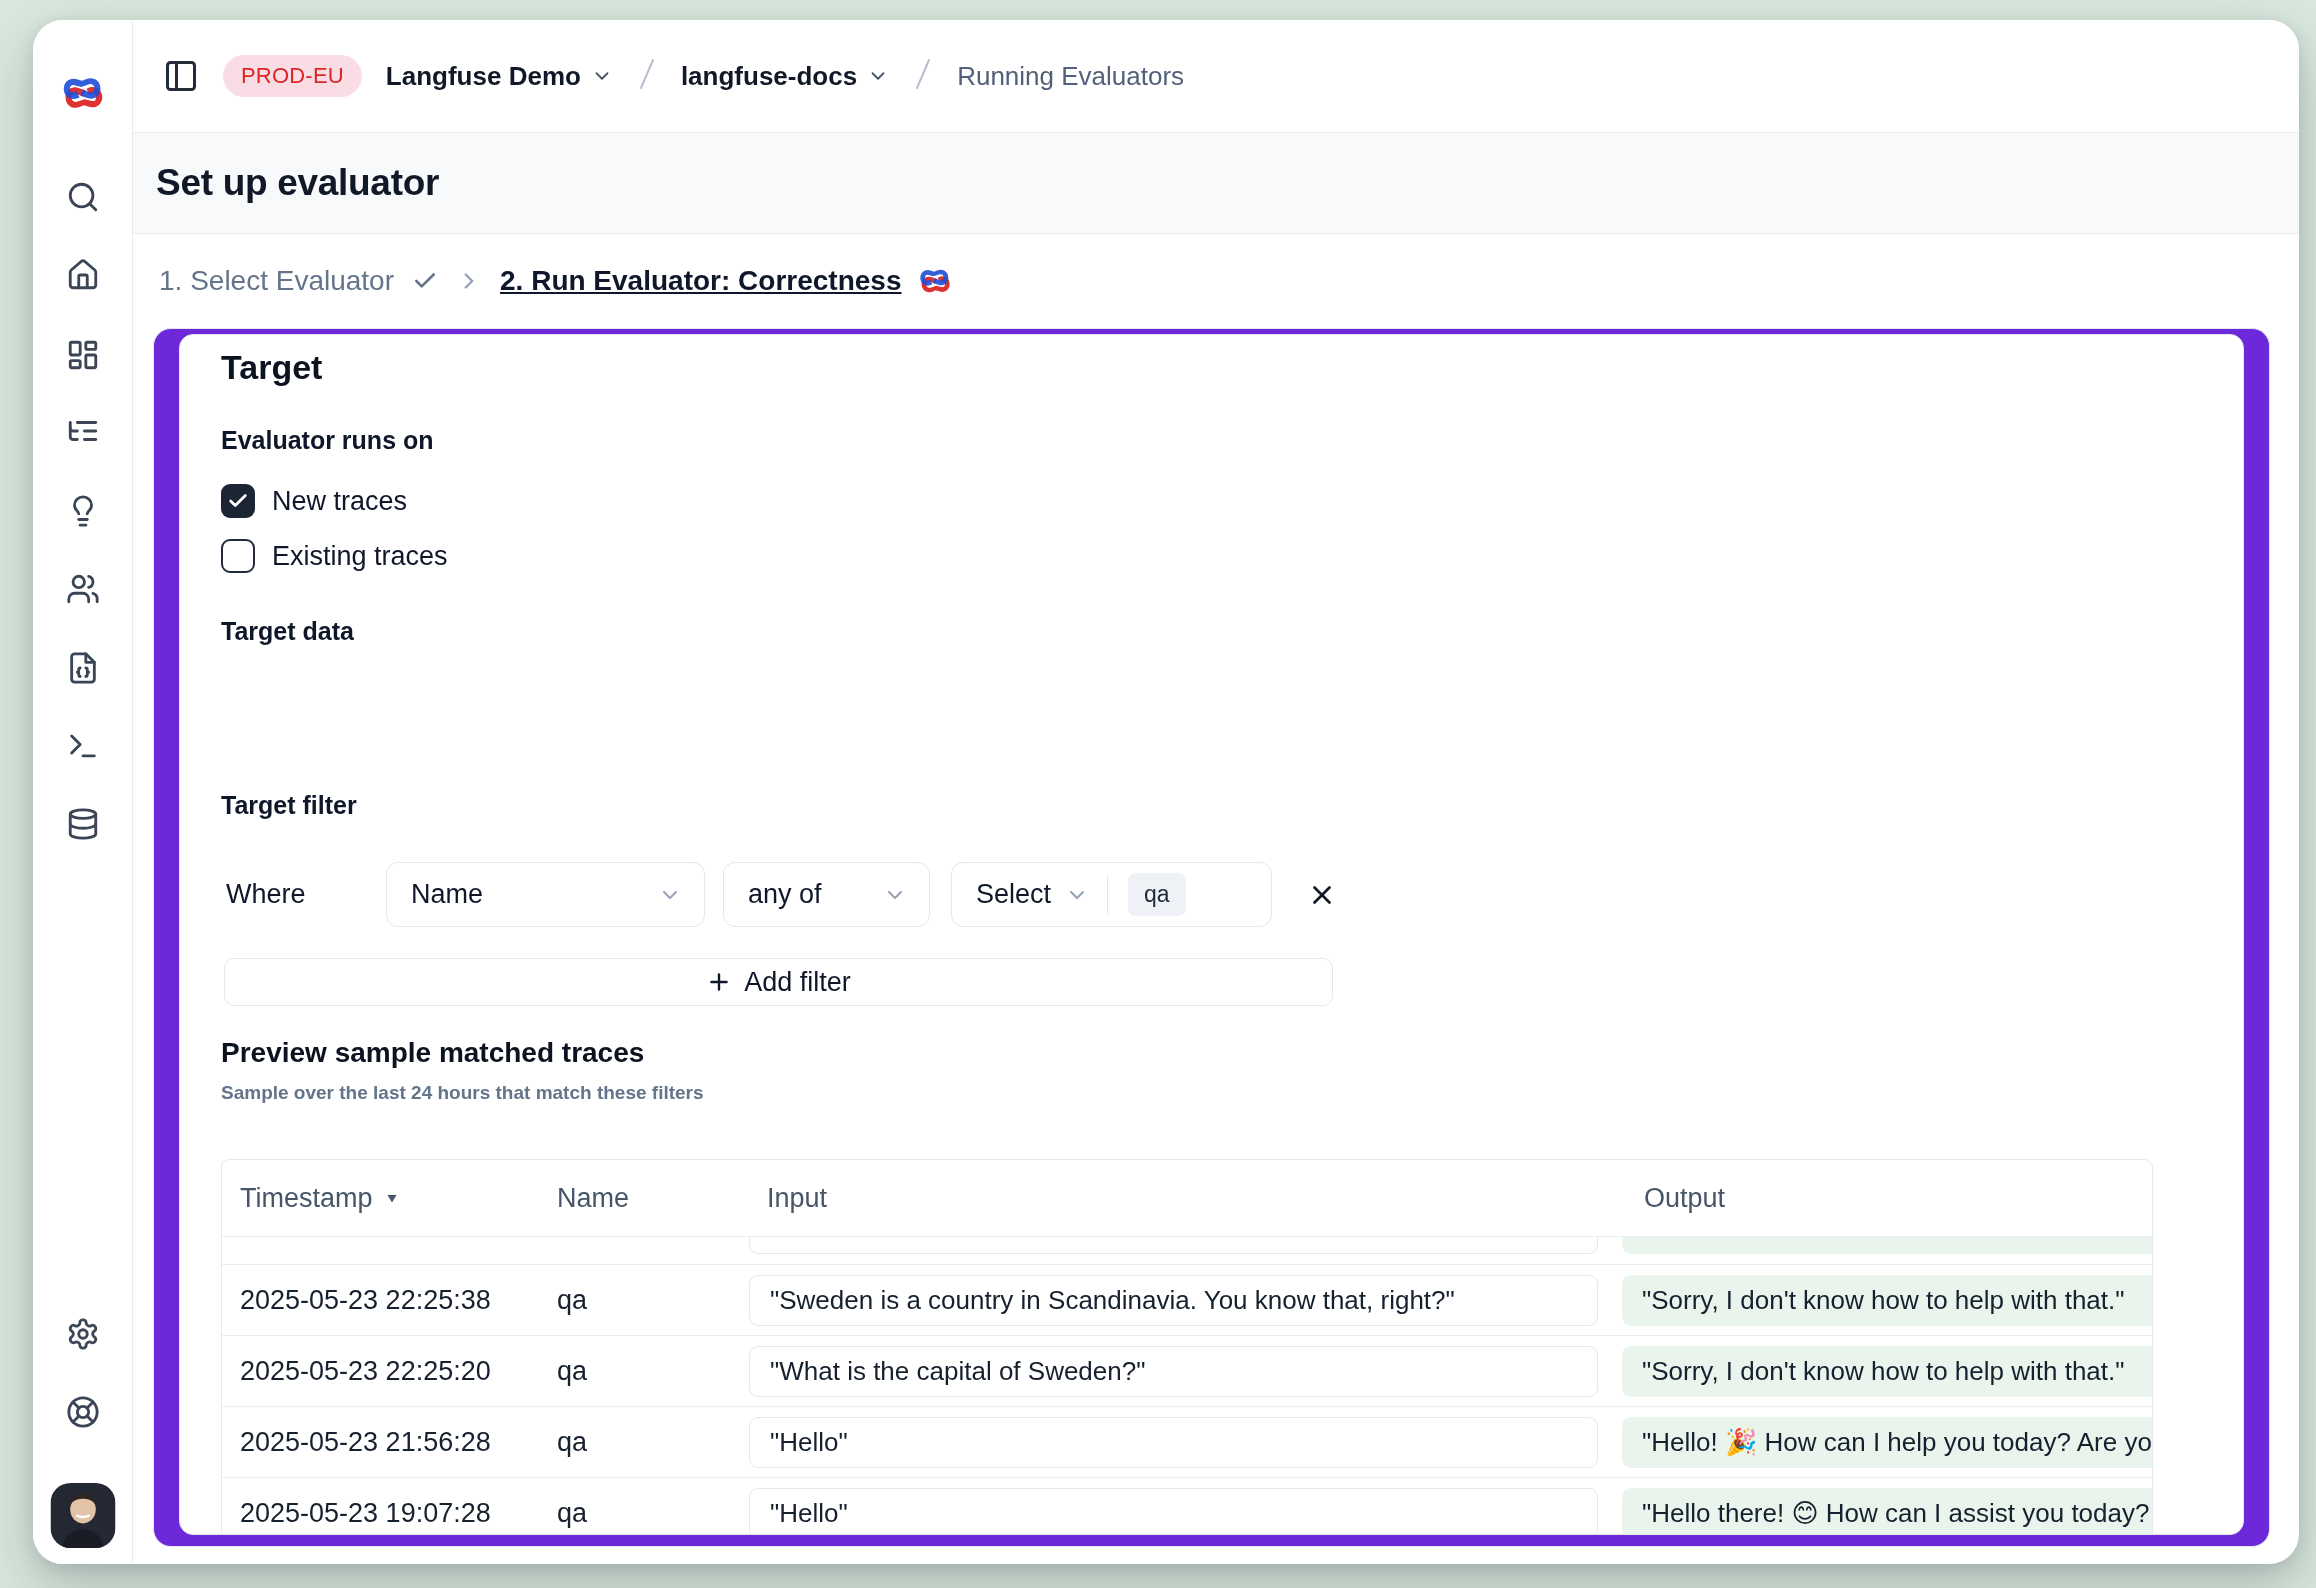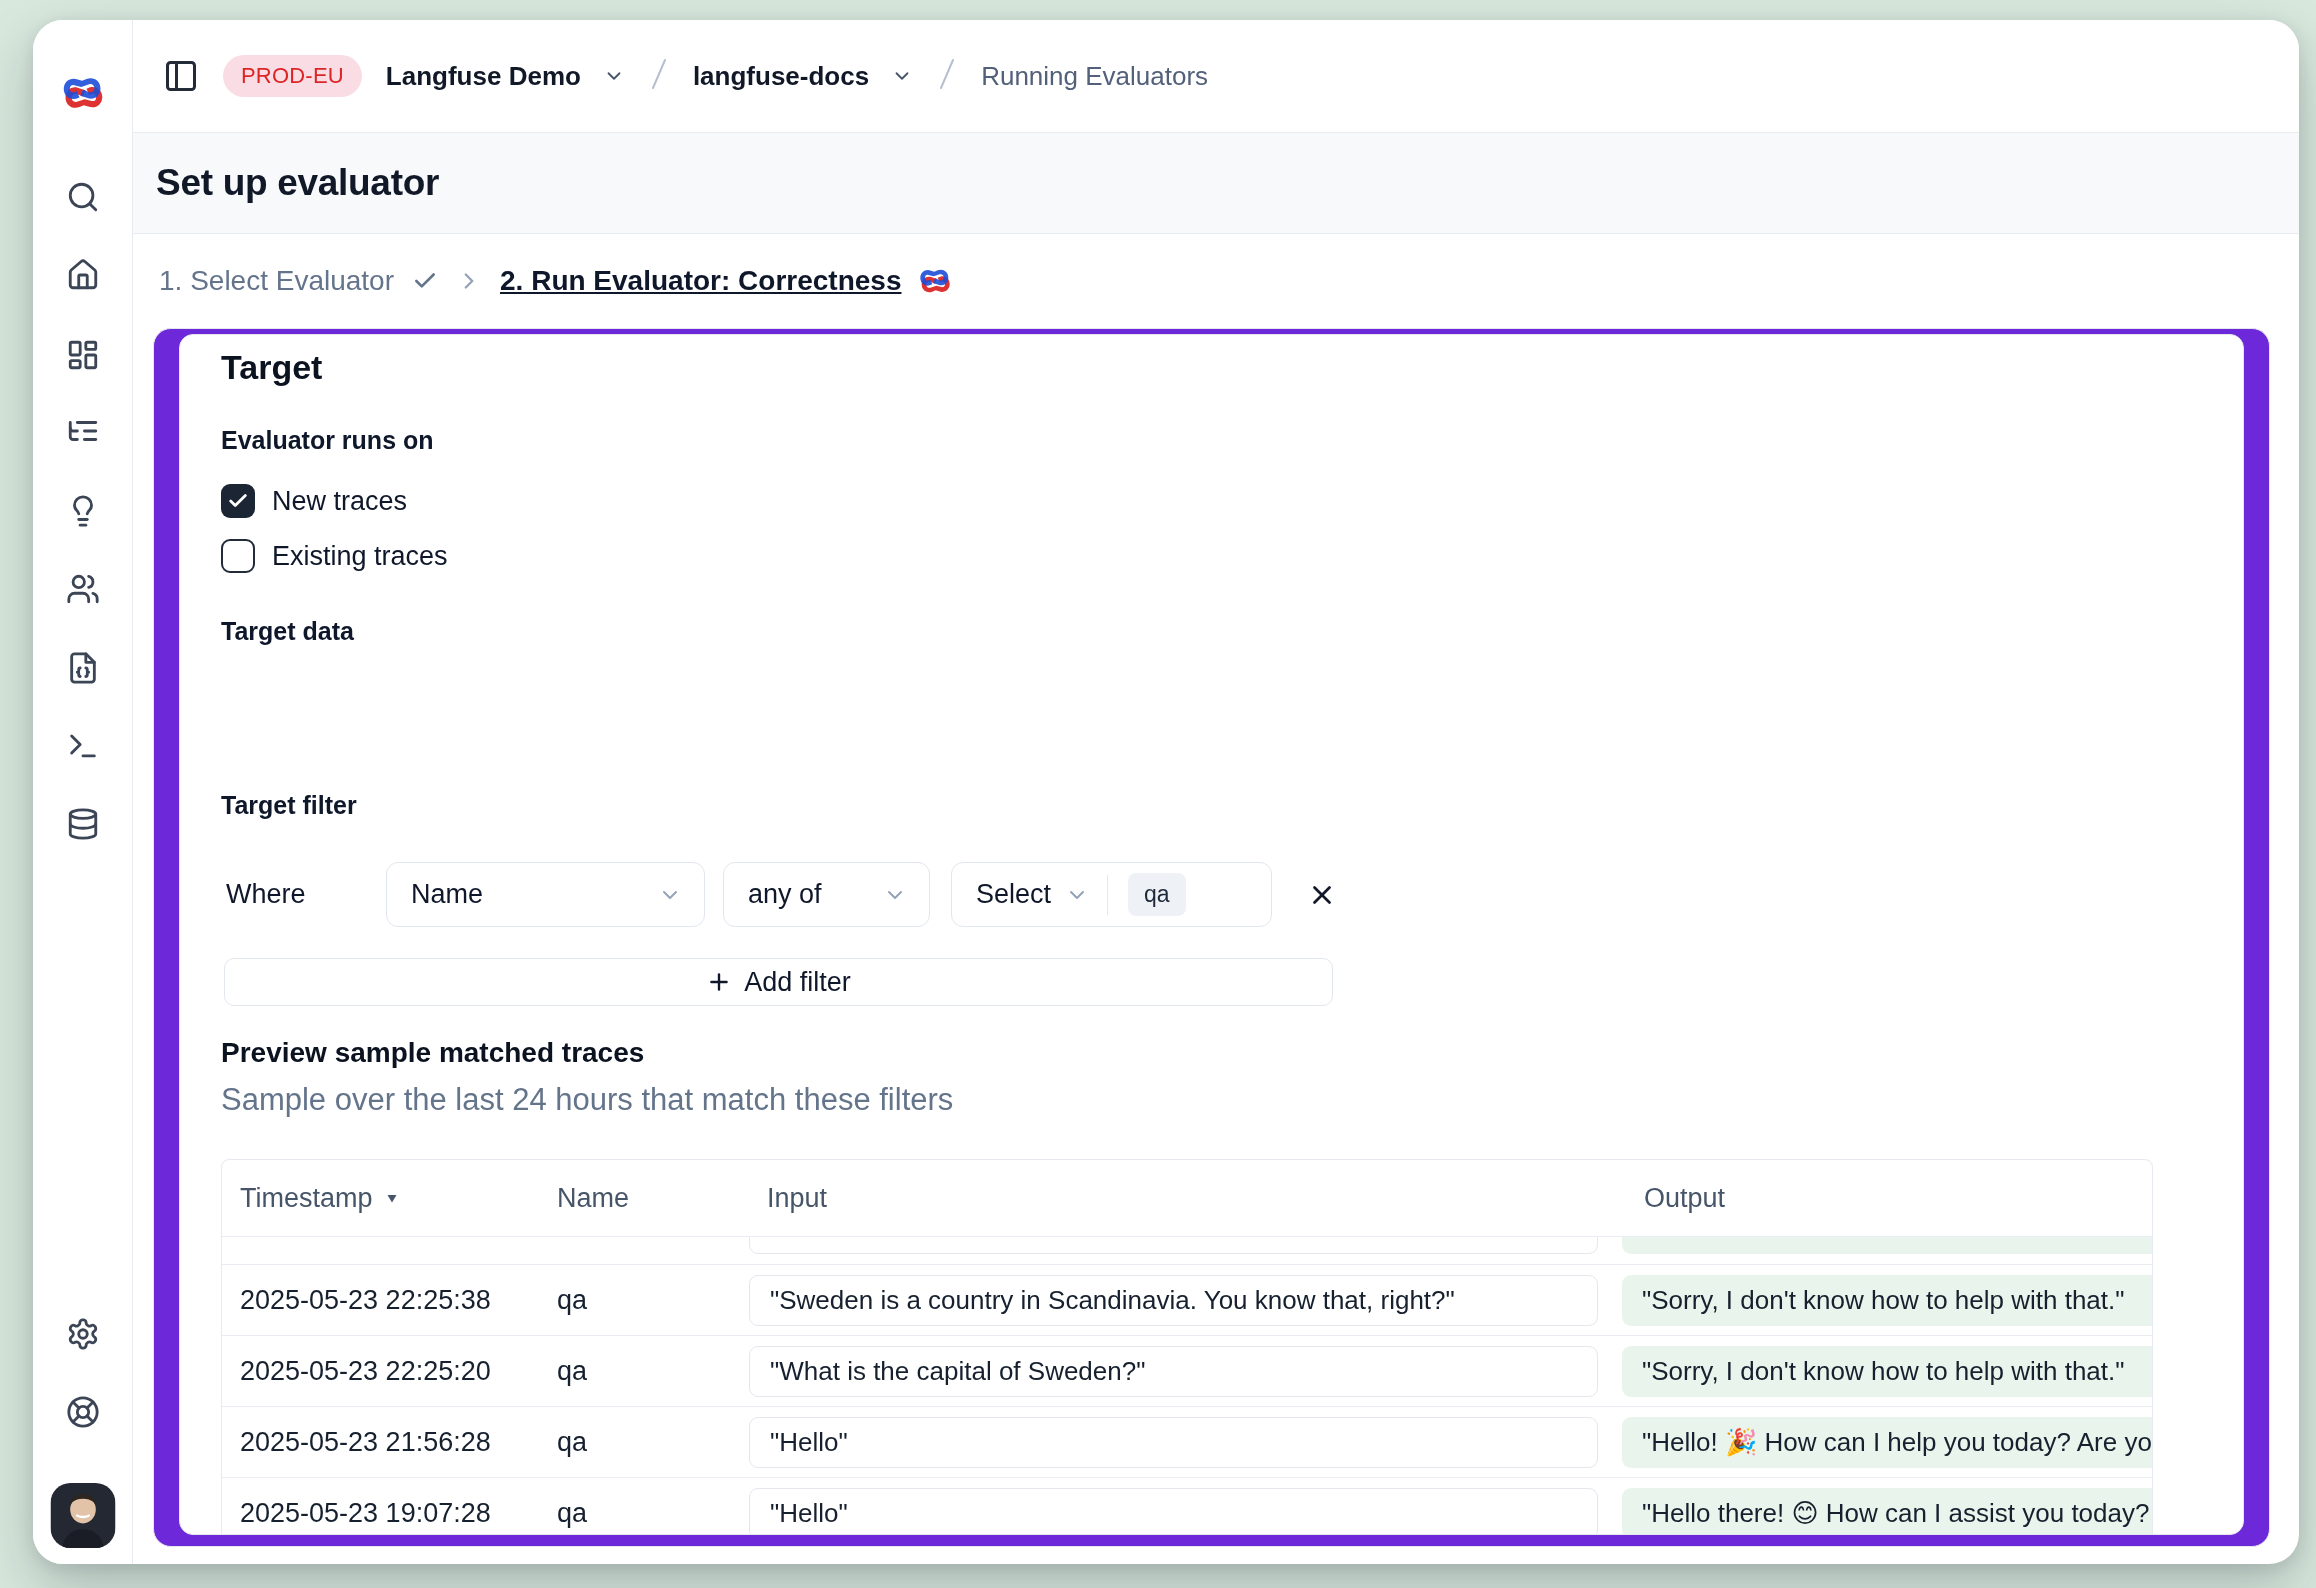--- a/index.html
+++ b/index.html
@@ -39,21 +39,21 @@
     position:absolute; left:0; right:0; top:0; height:113px;
     display:flex; align-items:center; gap:24px; padding-left:30px;
     border-bottom:1px solid #e8ebf0; background:#fff;
   }
   .icon-btn { display:flex; align-items:center; justify-content:center; cursor:pointer; color:#232b38; }
   .icon-btn svg { width:36px; height:36px; }
   .env-badge {
     background:#fadce4; color:#dc2626; font-size:22px; font-weight:500;
     padding:8px 18px; border-radius:989px; letter-spacing:0.2px;
   }
-  .crumb { display:flex; align-items:center; gap:22px; cursor:pointer; }
+  .crumb { display:flex; align-items:center; gap:10px; cursor:pointer; }
   .crumb-label { font-size:26px; font-weight:600; color:#111827; }
   .crumb svg { width:22px; height:22px; color:#475569; }
   .slash svg { width:20px; height:34px; color:#b6c0cc; }
   .page-crumb { font-size:26px; color:#526079; }
   .titlebar {
     position:absolute; left:0; right:0; top:113px; height:101px;
     background:#f7f9fb; border-bottom:1px solid #e8ebf0;
     display:flex; align-items:center; padding-left:23px;
   }
   .page-title { font-size:37px; font-weight:700; color:#111827; letter-spacing:-0.3px; }
@@ -112,21 +112,21 @@
   .x-btn { position:absolute; left:1083px; top:15px; width:36px; height:36px; display:flex; align-items:center; justify-content:center; cursor:pointer; color:#111827; }
   .x-btn svg { width:30px; height:30px; }
   .add-filter {
     position:absolute; left:44px; top:623px; width:1109px; height:48px;
     border:1px solid #e3e7ee; border-radius:10px; background:#fff;
     display:flex; align-items:center; justify-content:center; gap:12px; cursor:pointer;
   }
   .add-filter svg { width:26px; height:26px; color:#0f172a; }
   .add-filter span { font-size:27px; font-weight:500; color:#0f172a; }
   .prev-h { position:absolute; left:41px; top:702px; font-size:28px; font-weight:700; color:#0b1220; }
-  .prev-sub { position:absolute; left:41px; top:747px; font-size:31px; color:#64748b; }
+  .prev-sub { position:absolute; left:41px; top:747px; font-size:19px; color:#64748b;font-weight:bold; }
   
   .table {
     position:absolute; left:41px; top:824px; width:1932px; height:416px;
     border:1px solid #e6e9f0; border-radius:8px; overflow:hidden; background:#fff;
   }
   .thead { position:relative; height:76px; }
   .th { position:absolute; top:0; height:76px; display:flex; align-items:center; gap:10px; font-size:27px; font-weight:500; color:#475569; }
   .th svg { width:18px; height:18px; }
   .th-ts { left:18px; } .th-name { left:335px; } .th-in { left:545px;text-align:center; } .th-out { left:1422px; }
   .t-row { position:relative; height:71px; border-top:1px solid #e9ecf2; overflow:hidden; }

